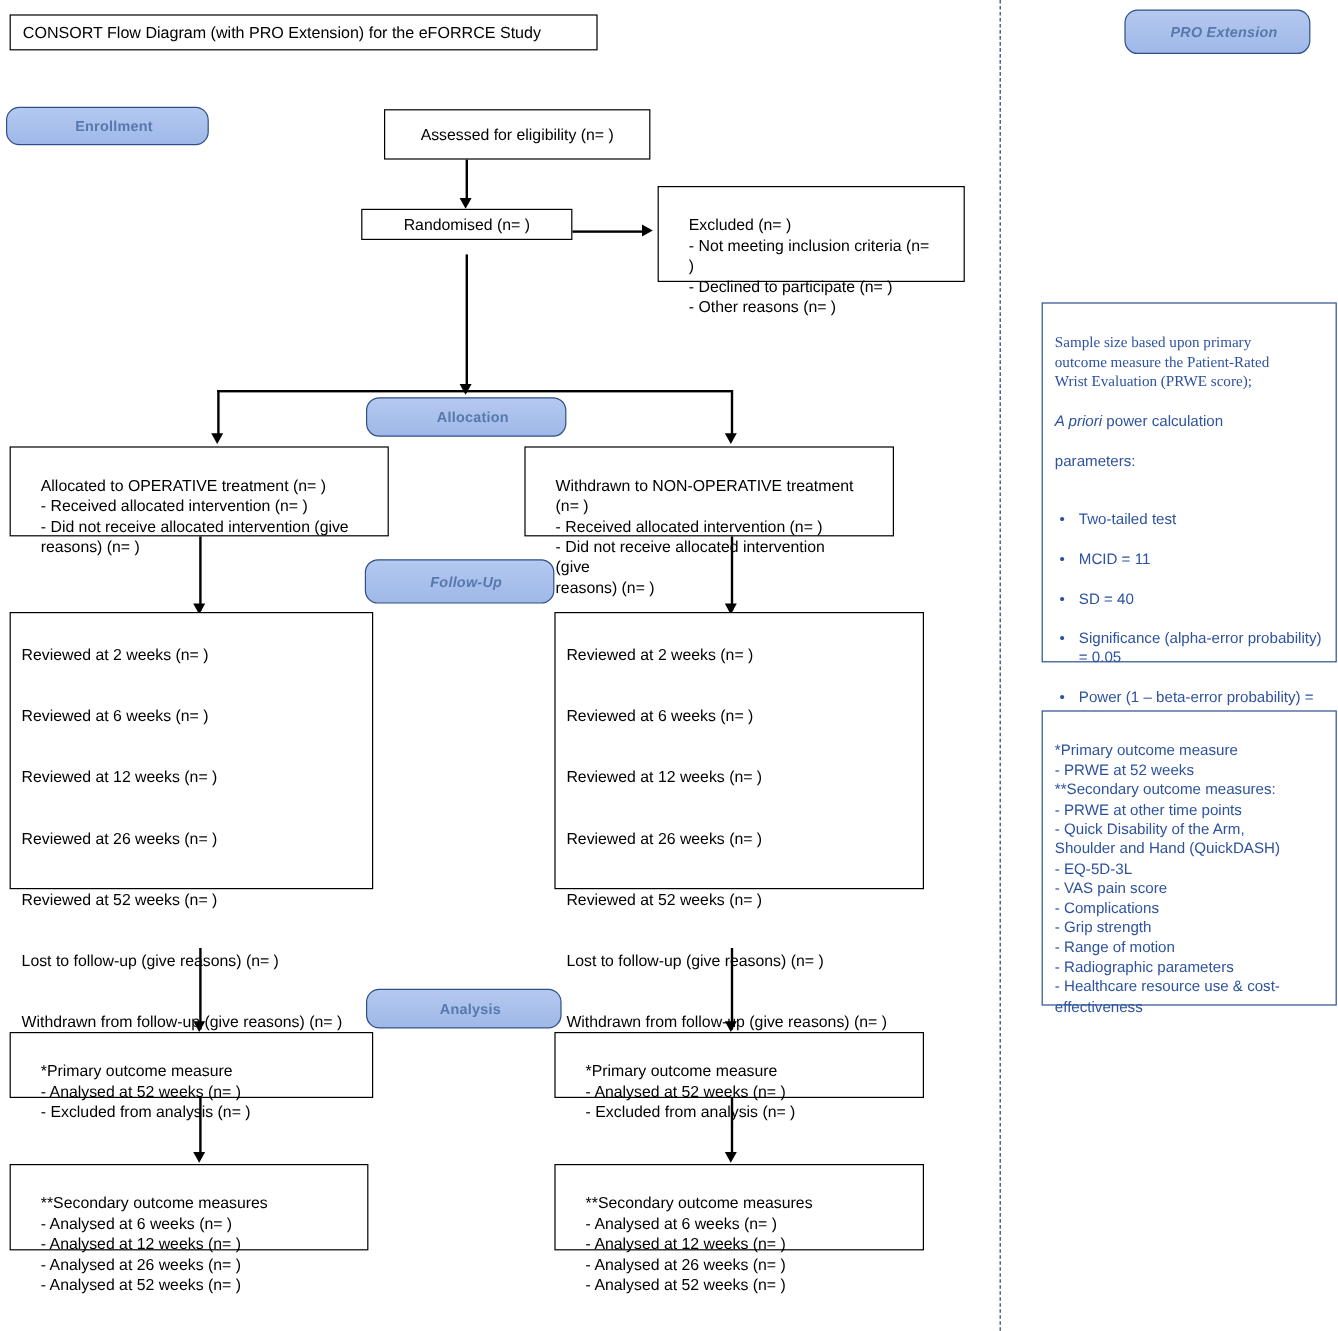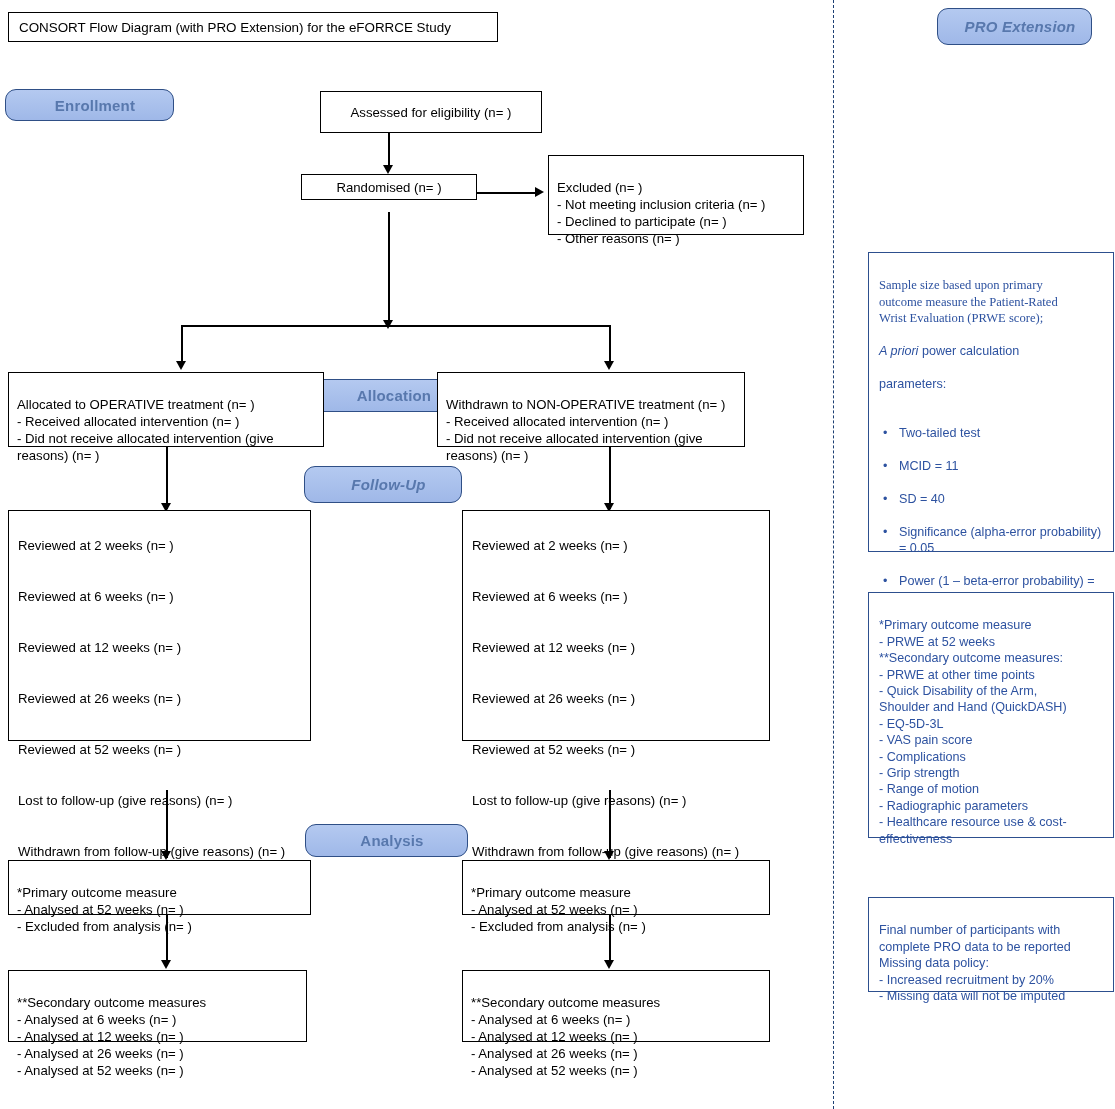--- a/index.html
+++ b/index.html
@@ -23,21 +23,21 @@
   }
   
   .box {
     position: absolute;
     box-sizing: border-box;
     border: 1.3px solid #000000;
     background: #ffffff;
     font-size: 13.2px;
     line-height: 17px;
     color: #000;
-    padding: 6px 8px;
+    padding: 6px 25px;
     white-space: pre-line;
   }
   .box.center {
     display: flex;
     align-items: center;
     justify-content: center;
     text-align: center;
     white-space: normal;
   }
   .box.titlebox {
@@ -65,21 +65,21 @@
     box-sizing: border-box;
     background: linear-gradient(#b4c9f0, #9fb8e8);
     background-color: #a9c0ec;
     border: 1.4px solid #2f4f86;
     border-radius: 11px;
     display: flex;
     align-items: center;
     justify-content: center;
     color: #5878ad;
     font-weight: bold;
-    font-size: 15px;
+    font-size: 12px;
     letter-spacing: 0.2px;
     padding-left: 11px;
   }
   .pill.ital { font-style: italic; }
 
   
   .probox {
     position: absolute;
     box-sizing: border-box;
     border: 1.1px solid #2d4f8e;
@@ -138,21 +138,21 @@
 <div class="canvas">
 
   <div class="box titlebox" style="left:8px; top:12px; width:490px; height:30px;">
     <span>CONSORT Flow Diagram (with PRO Extension) for the eFORRCE Study</span>
   </div>
 
   <div class="pill" style="left:5px; top:89px; width:169px; height:32px;">
     <span>Enrollment</span>
   </div>
 
-  <div class="pill" style="left:305px; top:331px; width:167px; height:33px;margin-top:48px;">
+  <div class="pill" style="left:305px; top:331px; width:167px; height:33px;">
     <span>Allocation</span>
   </div>
 
   <div class="pill ital" style="left:304px; top:466px; width:158px; height:37px;">
     <span>Follow-Up</span>
   </div>
 
   <div class="pill" style="left:305px; top:824px; width:163px; height:33px;">
     <span>Analysis</span>
   </div>
@@ -302,21 +302,14 @@
   - EQ-5D-3L
  -  VAS pain score
  -  Complications
  -  Grip strength
  -  Range of motion
  -  Radiographic parameters
  -  Healthcare resource use &amp; cost-
 effectiveness</span>
   </div>
 
-  <div class="probox" style="left:868px; top:897px; width:246px; height:95px;">
-    <span>Final number of participants with
-complete PRO data to be reported
-Missing data policy:
- - Increased recruitment by 20%
- - Missing data will not be imputed</span>
-  </div>
 
 </div>
 
 </body></html>

